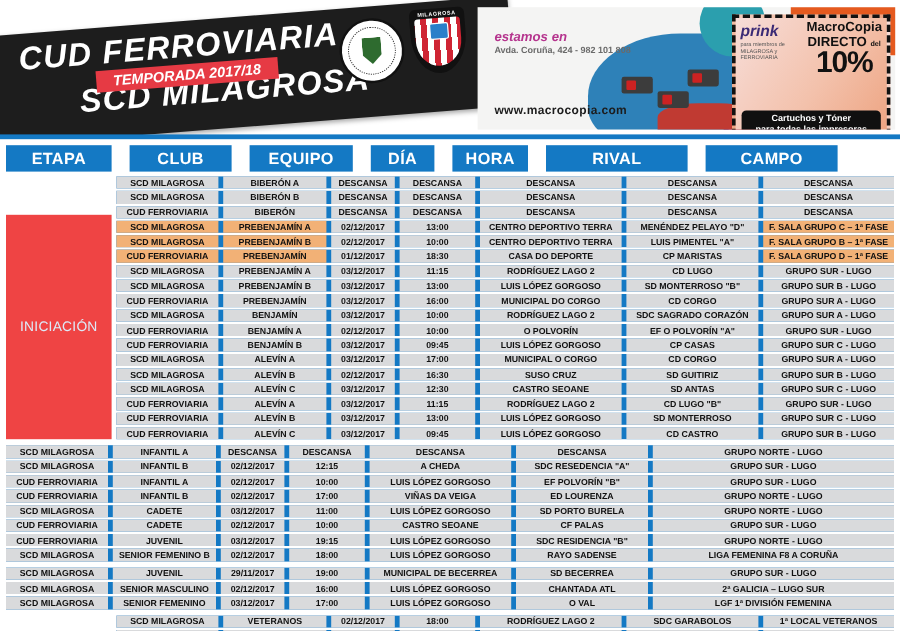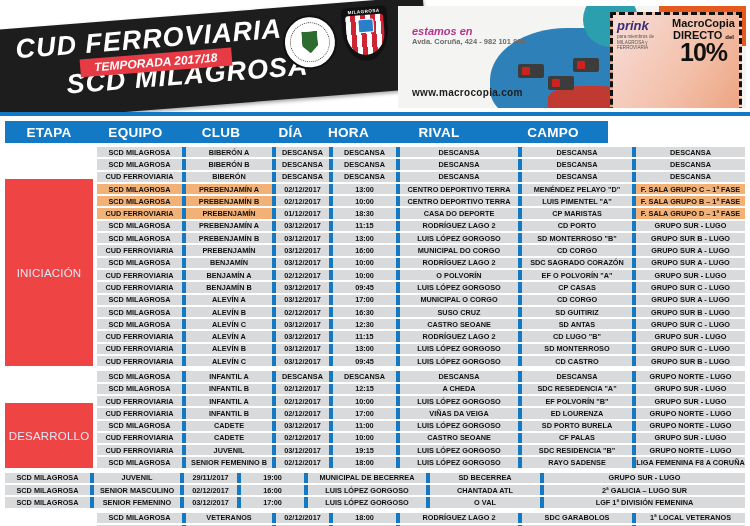--- a/index.html
+++ b/index.html
@@ -78,21 +78,21 @@
   .c-bar{
     position:absolute;left:5px;right:5px;bottom:4px;background:#101010;color:#fff;
     border-radius:4px;text-align:center;font-size:7.5px;font-weight:700;padding:2px 0;line-height:1.3;
   }
   
   .divider{position:absolute;left:0;top:112px;width:750px;height:4px;background:#1479c4;}
   
   .table{position:absolute;left:5px;top:121px;width:740px;}
   .thead{
     display:grid;grid-template-columns:88px 85px 86px 53px 63px 118px 110px 1fr;
-    column-gap:0;height:22px;margin-bottom:4px;
+    column-gap:15px;height:22px;margin-bottom:4px;
   }
   .th{
     background:#1479c4;color:#fff;font-weight:800;font-size:13.5px;letter-spacing:.3px;
     display:flex;align-items:center;justify-content:center;white-space:nowrap;
   }
   .section{display:flex;column-gap:4px;margin-bottom:5px;}
   .etapa-cell{
     width:88px;flex:0 0 88px;background:#ef4444;display:flex;align-items:center;justify-content:center;
     color:#ddeaf8;font-weight:400;font-size:11.5px;letter-spacing:.2px;margin-top:32px;
   }
@@ -150,31 +150,35 @@
         <div>
           <div class="prink">prink</div>
           <div class="prink-sub">para miembros de MILAGROSA y FERROVIARIA</div>
         </div>
         <div class="c-right">
           <div class="c-desc">MacroCopia</div>
           <div class="c-dir"><span>DIRECTO</span> <span class="c-del">del</span></div>
           <div class="c-pct">10%</div>
         </div>
       </div>
+      <div class="c-bar">
+        <div>Cartuchos y Tóner</div>
+        <div>para todas las impresoras</div>
+      </div>
     </div>
   </div>
 </div>
 
 <div class="divider"></div>
 
 <div class="table">
   <div class="thead">
       <div class="th">ETAPA</div>
+      <div class="th">CLUB</div>
       <div class="th">EQUIPO</div>
-      <div class="th">CLUB</div>
       <div class="th">DÍA</div>
       <div class="th">HORA</div>
       <div class="th">RIVAL</div>
       <div class="th">CAMPO</div>
     </div>
   <div>
       <div class="section">
         <div class="etapa-cell">INICIACIÓN</div>
         <div class="rows">
           <div class="row">
@@ -230,21 +234,21 @@
             <div class="cell c-campo">CASA DO DEPORTE</div>
             <div class="cell c-rival">CP MARISTAS</div>
             <div class="cell c-competicion">F. SALA GRUPO D – 1ª FASE</div>
           </div>
           <div class="row">
             <div class="cell c-club">SCD MILAGROSA</div>
             <div class="cell c-equipo">PREBENJAMÍN A</div>
             <div class="cell c-dia">03/12/2017</div>
             <div class="cell c-hora">11:15</div>
             <div class="cell c-campo">RODRÍGUEZ LAGO 2</div>
-            <div class="cell c-rival">CD PORTO</div>
+            <div class="cell c-rival">CD LUGO</div>
             <div class="cell c-competicion">GRUPO SUR - LUGO</div>
           </div>
           <div class="row">
             <div class="cell c-club">SCD MILAGROSA</div>
             <div class="cell c-equipo">PREBENJAMÍN B</div>
             <div class="cell c-dia">03/12/2017</div>
             <div class="cell c-hora">13:00</div>
             <div class="cell c-campo">LUIS LÓPEZ GORGOSO</div>
             <div class="cell c-rival">SD MONTERROSO "B"</div>
             <div class="cell c-competicion">GRUPO SUR B - LUGO</div>
@@ -335,21 +339,20 @@
             <div class="cell c-equipo">ALEVÍN C</div>
             <div class="cell c-dia">03/12/2017</div>
             <div class="cell c-hora">09:45</div>
             <div class="cell c-campo">LUIS LÓPEZ GORGOSO</div>
             <div class="cell c-rival">CD CASTRO</div>
             <div class="cell c-competicion">GRUPO SUR B - LUGO</div>
           </div>
         </div>
       </div>
       <div class="section">
-        <div class="etapa-cell">DESARROLLO</div>
         <div class="rows">
           <div class="row">
             <div class="cell c-club">SCD MILAGROSA</div>
             <div class="cell c-equipo">INFANTIL A</div>
             <div class="cell c-dia">DESCANSA</div>
             <div class="cell c-hora">DESCANSA</div>
             <div class="cell c-campo">DESCANSA</div>
             <div class="cell c-rival">DESCANSA</div>
             <div class="cell c-competicion">GRUPO NORTE - LUGO</div>
           </div>

